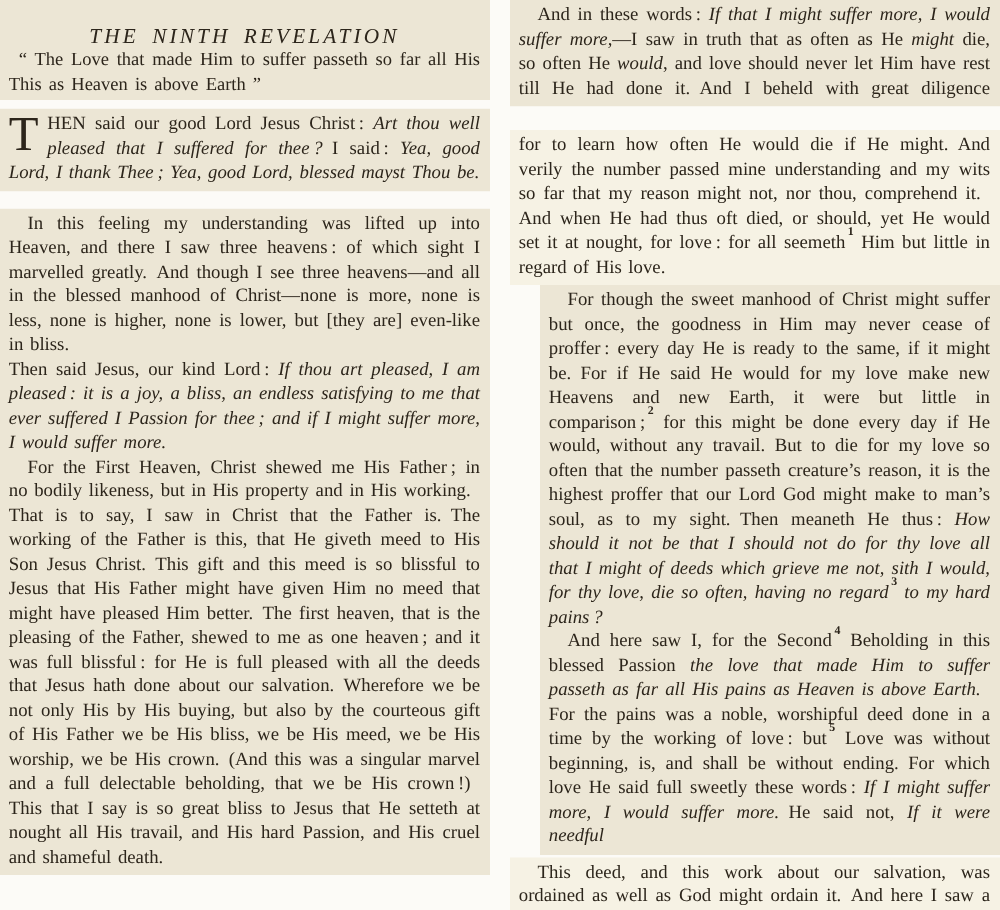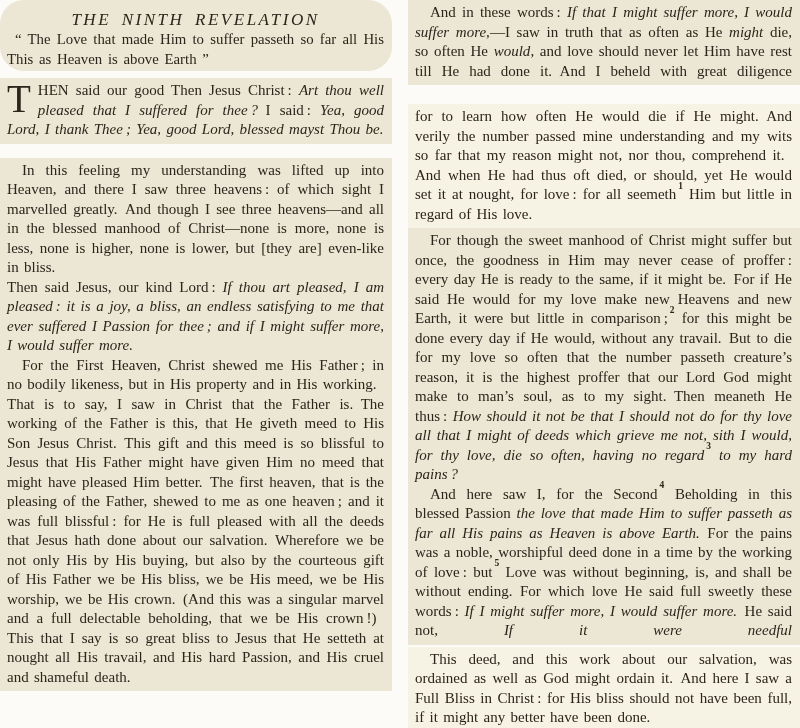--- a/index.html
+++ b/index.html
@@ -25,24 +25,23 @@
     overflow:hidden;
   }
   .gutter{width:16px;height:728px;background:var(--bg);}
   .strip{
     background:var(--paper);
     padding:3px 8px 4px 7px;
   }
   .strip.light{background:var(--paper-light);}
   .header-strip{
     text-align:center;
-    padding-top:8px;
+    padding-top:17px;
     padding-bottom:2px;
     margin-bottom:7px;
-    border-radius:24px;
   }
   .rev-title{
     font-style:italic;
     font-size:17px;
     letter-spacing:2.5px;
     word-spacing:4px;
     margin-top:2px;
   }
   .chap-title{
     font-size:16px;
@@ -86,38 +85,38 @@
 <body>
 
 <div class="page">
   <div class="col" id="left-col">
     <div class="strip header-strip">
       <div class="rev-title">THE NINTH REVELATION</div>
       <p class="epigraph">“ The Love that made Him to suffer passeth so far all His This as Heaven is above Earth ”</p>
     </div>
     <div id="left-strips">
         <div class="strip" style="margin-bottom: 14px;">
-          <p class="para"><span class="dropcap">T</span><span>HEN said our good Then Jesus Christ : </span><i>Art thou well pleased that I suffered for thee ?</i><span> I said : </span><i>Yea, good Lord, I thank Thee ; Yea, good Lord, blessed mayst Thou be.</i></p>
+          <p class="para"><span class="dropcap">T</span><span>HEN said our good Lord Jesus Christ : </span><i>Art thou well pleased that I suffered for thee ?</i><span> I said : </span><i>Yea, good Lord, I thank Thee ; Yea, good Lord, blessed mayst Thou be.</i></p>
         </div>
         <div class="strip">
           <p class="para indent"><span>In this feeling my understanding was lifted up into Heaven, and there I saw three heavens : of which sight I marvelled greatly. And though I see three heavens—and all in the blessed manhood of Christ—none is more, none is less, none is higher, none is lower, but [they are] even-like in bliss.</span></p>
           <p class="para"><span>Then said Jesus, our kind Lord : </span><i>If thou art pleased, I am pleased : it is a joy, a bliss, an endless satisfying to me that ever suffered I Passion for thee ; and if I might suffer more, I would suffer more.</i></p>
           <p class="para indent"><span>For the First Heaven, Christ shewed me His Father ; in no bodily likeness, but in His property and in His working. That is to say, I saw in Christ that the Father is. The working of the Father is this, that He giveth meed to His Son Jesus Christ. This gift and this meed is so blissful to Jesus that His Father might have given Him no meed that might have pleased Him better. The first heaven, that is the pleasing of the Father, shewed to me as one heaven ; and it was full blissful : for He is full pleased with all the deeds that Jesus hath done about our salvation. Wherefore we be not only His by His buying, but also by the courteous gift of His Father we be His bliss, we be His meed, we be His worship, we be His crown. (And this was a singular marvel and a full delectable beholding, that we be His crown !) This that I say is so great bliss to Jesus that He setteth at nought all His travail, and His hard Passion, and His cruel and shameful death.</span></p>
         </div>
       </div>
   </div>
   <div class="gutter"></div>
   <div class="col" id="right-col">
       <div class="strip" style="margin-bottom: 19px;">
         <p class="para indent fjl"><span>And in these words : </span><i>If that I might suffer more, I would suffer more,</i><span>—I saw in truth that as often as He </span><i>might</i><span> die, so often He </span><i>would</i><span>, and love should never let Him have rest till He had done it. And I beheld with great diligence</span></p>
       </div>
       <div class="strip light">
         <p class="para cont"><span>for to learn how often He would die if He might. And verily the number passed mine understanding and my wits so far that my reason might not, nor thou, comprehend it. And when He had thus oft died, or should, yet He would set it at nought, for love : for all seemeth</span><sup>1</sup><span> Him but little in regard of His love.</span></p>
       </div>
-      <div class="strip" style="margin-bottom: 2px;">
+      <div class="strip" style="margin-bottom: 2px; margin-left: 24px;">
         <p class="para indent"><span>For though the sweet manhood of Christ might suffer but once, the goodness in Him may never cease of proffer : every day He is ready to the same, if it might be. For if He said He would for my love make new Heavens and new Earth, it were but little in comparison ;</span><sup>2</sup><span> for this might be done every day if He would, without any travail. But to die for my love so often that the number passeth creature’s reason, it is the highest proffer that our Lord God might make to man’s soul, as to my sight. Then meaneth He thus : </span><i>How should it not be that I should not do for thy love all that I might of deeds which grieve me not, sith I would, for thy love, die so often, having no regard</i><sup>3</sup><i> to my hard pains ?</i></p>
         <p class="para indent fjl"><span>And here saw I, for the Second</span><sup>4</sup><span> Beholding in this blessed Passion </span><i>the love that made Him to suffer passeth as far all His pains as Heaven is above Earth.</i><span> For the pains was a noble, worshipful deed done in a time by the working of love : but</span><sup>5</sup><span> Love was without beginning, is, and shall be without ending. For which love He said full sweetly these words : </span><i>If I might suffer more, I would suffer more.</i><span> He said not, </span><i>If it were needful</i></p>
       </div>
       <div class="strip light">
         <p class="para indent"><span>This deed, and this work about our salvation, was ordained as well as God might ordain it. And here I saw a Full Bliss in Christ : for His bliss should not have been full, if it might any better have been done.</span></p>
       </div>
     </div>
 </div>
 
 </body></html>

